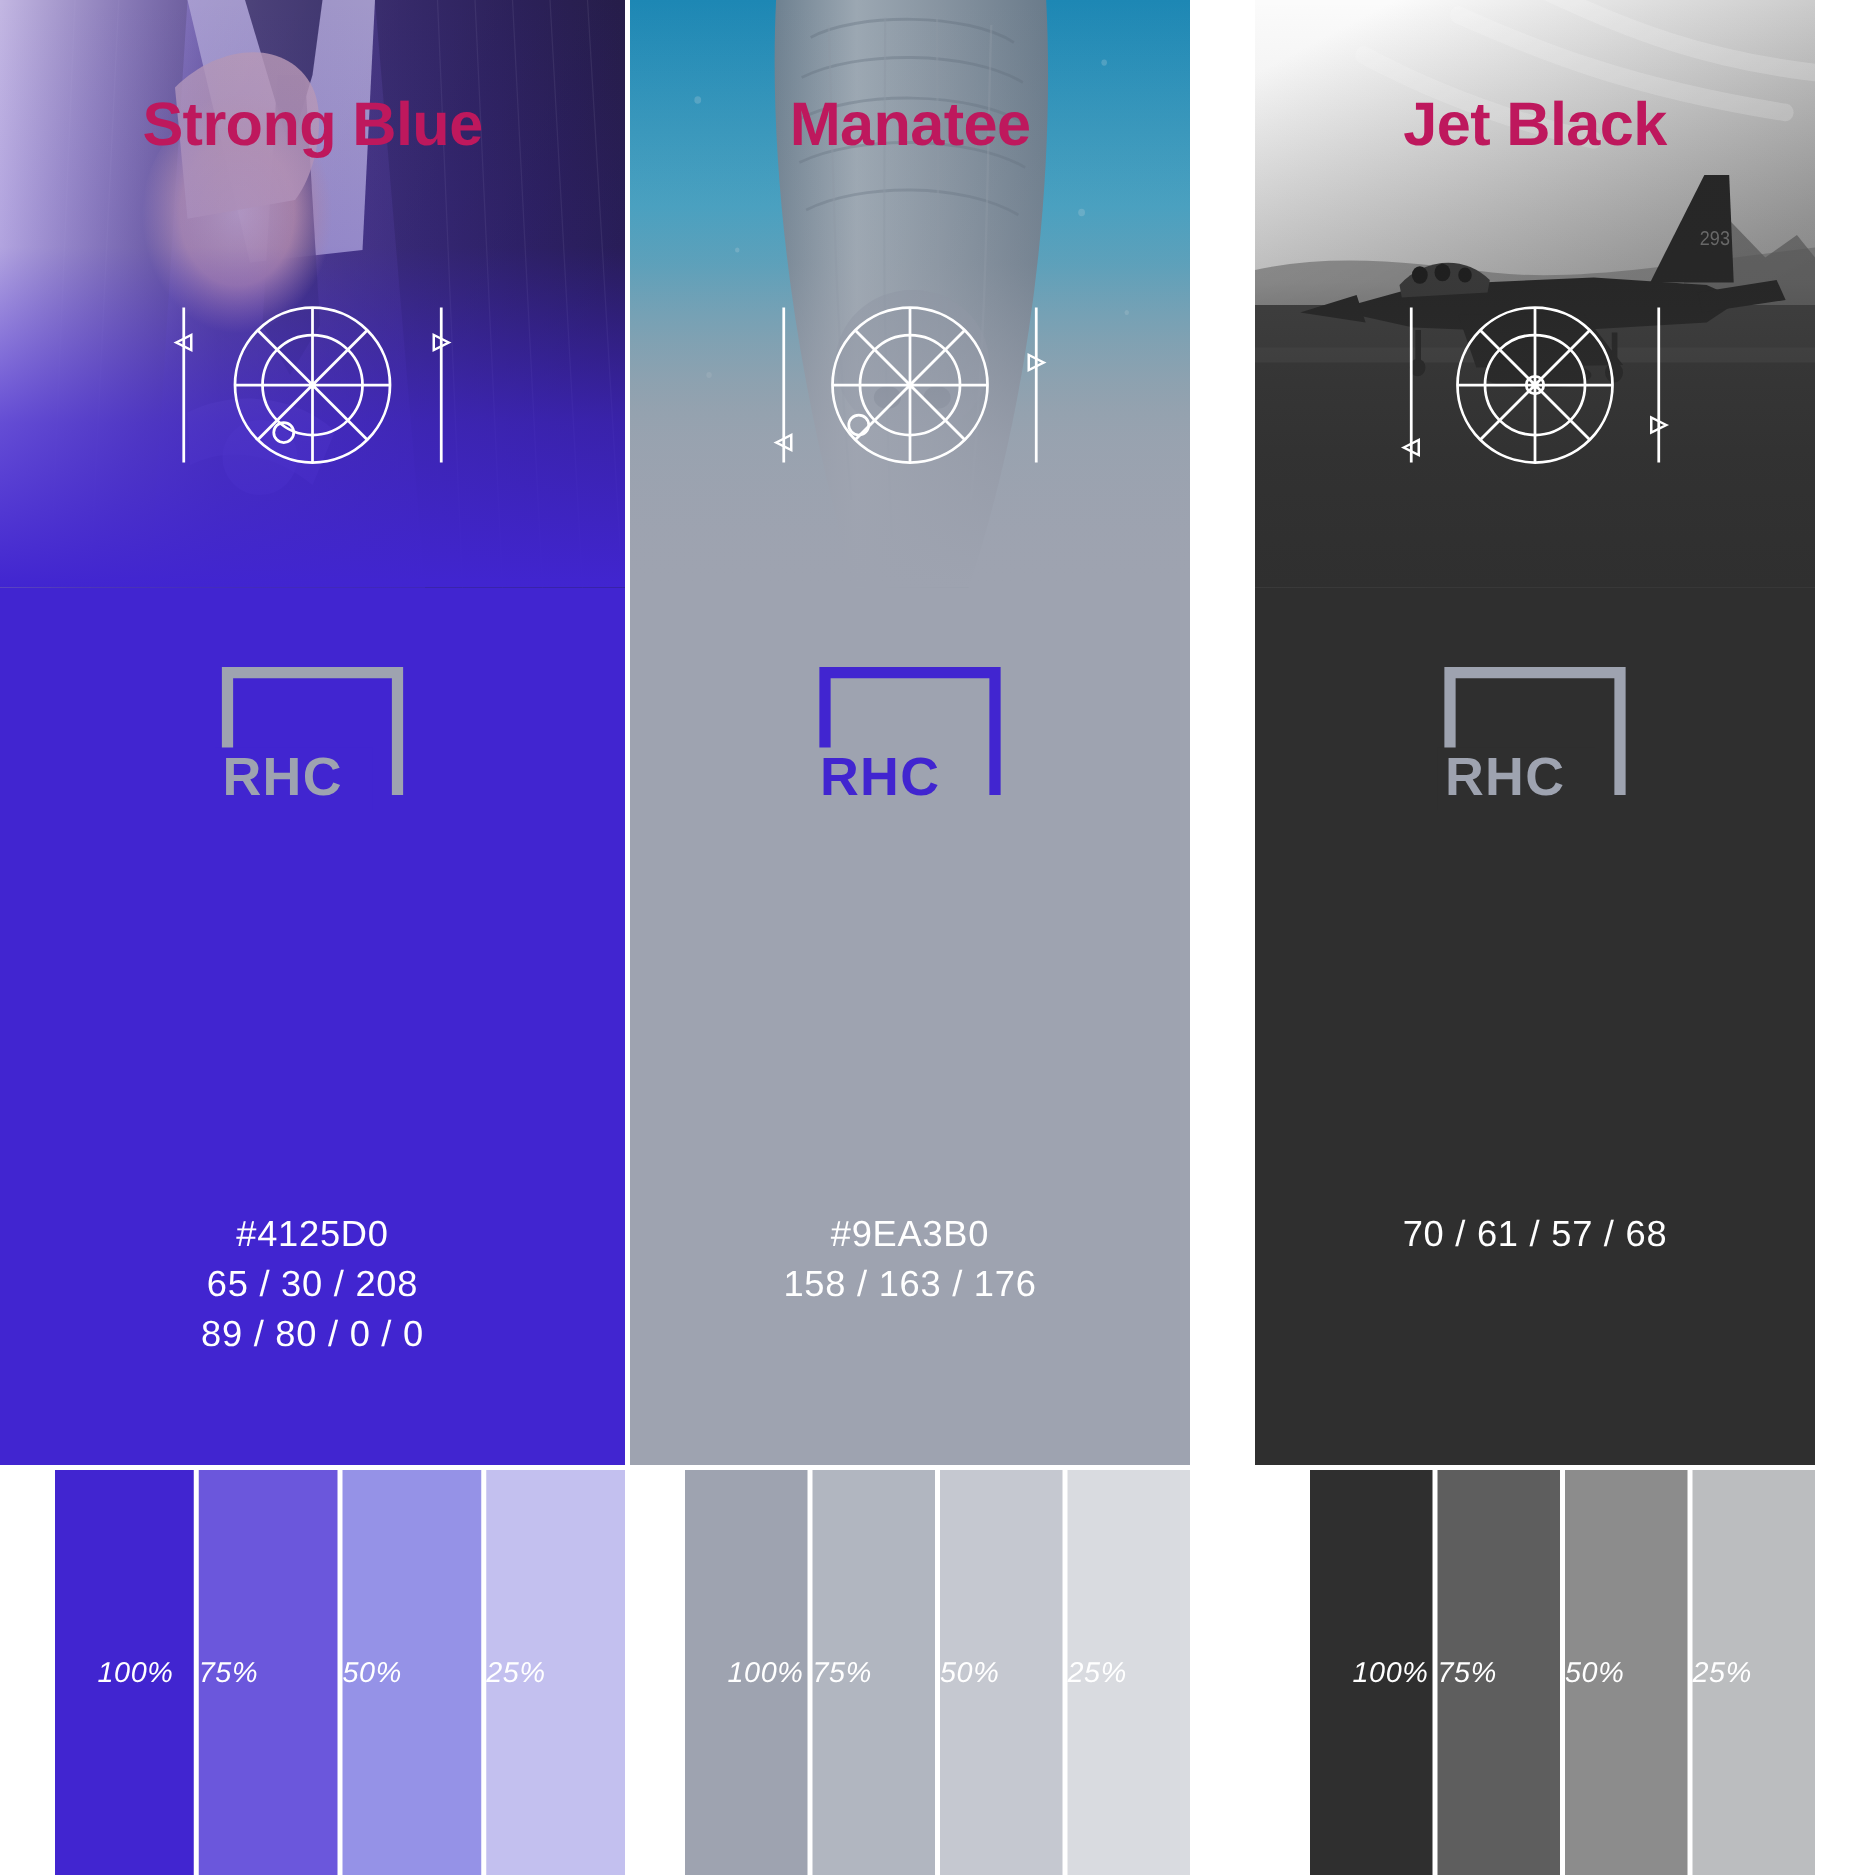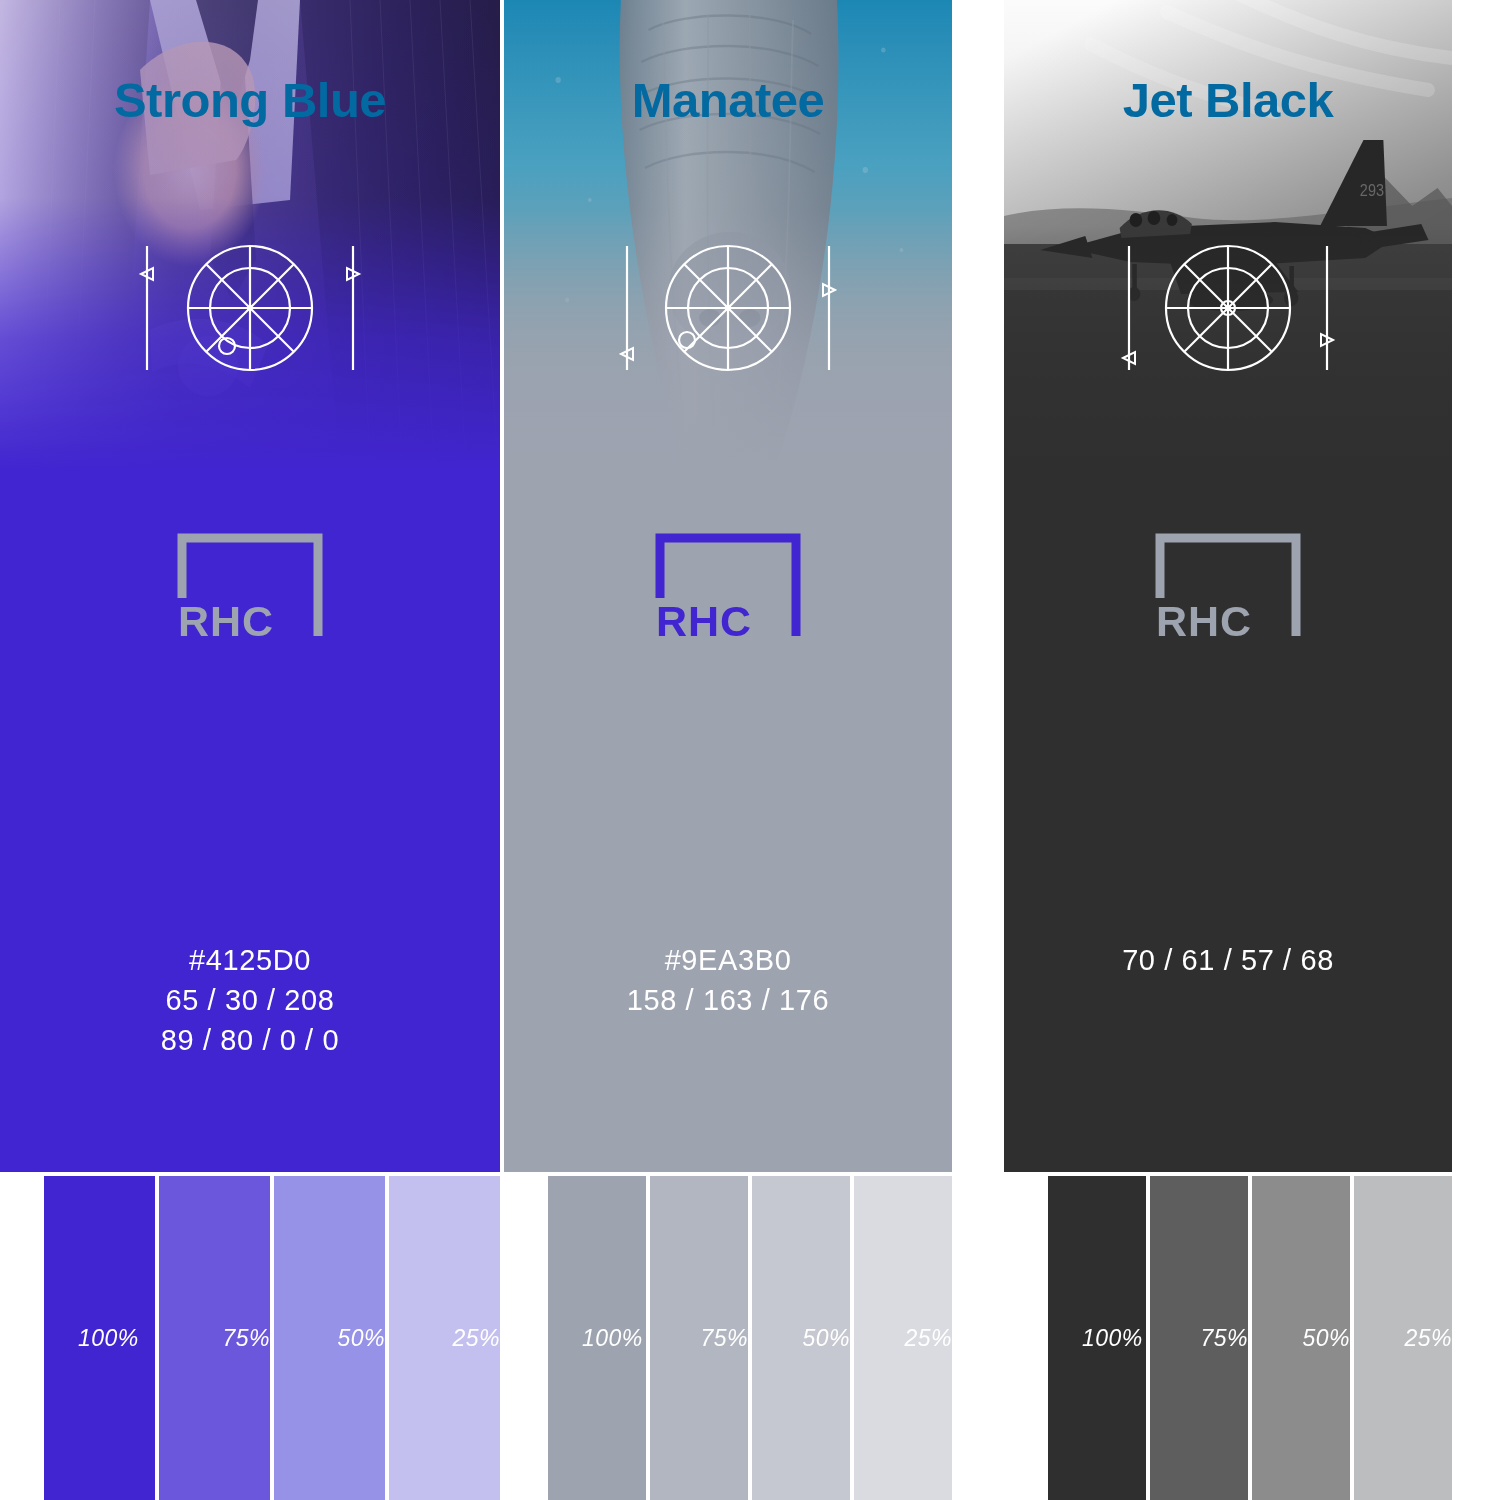--- a/index.html
+++ b/index.html
@@ -25,57 +25,57 @@
   .photo {
     position:absolute; left:0; top:0; right:0; height:470px;
     overflow:hidden;
   }
   .photo svg { display:block; width:100%; height:100%; }
 
   
   .title {
     position:absolute; left:0; right:0; top:74px;
     text-align:center;
-    font-size:49px; font-weight:bold; color:#0369a1;
+    font-size:49px; font-weight:bold; color:#be185d;
     letter-spacing:-0.5px;
     line-height:1.1;
     z-index:6;
   }
 
   
   .radar { position:absolute; left:50%; transform:translateX(-50%); top:228px; width:230px; height:160px; z-index:6; }
   .radar svg { display:block; width:230px; height:160px; }
 
   
   .logo { position:absolute; left:50%; transform:translateX(-50%); top:524px; width:200px; height:130px; z-index:6; }
   .logo svg { display:block; width:200px; height:130px; }
 
   
   .values {
-    position:absolute; left:0; right:0; top:940px;
+    position:absolute; left:0; right:0; top:968px;
     text-align:center; color:#ffffff;
     font-size:29px; line-height:40px;
     font-weight:300;
     letter-spacing:0.6px;
     z-index:6;
   }
   .values div { white-space:nowrap; }
 
   
   .tints {
     position:absolute; left:0; right:0; top:1176px; bottom:0;
     display:flex;
     padding-left:44px;
   }
   .tint { position:relative; flex:1 1 0; height:100%; }
   .tint + .tint { margin-left:4px; }
   .tint-label {
     position:absolute; left:0; right:0; top:50%;
     transform:translateY(-50%);
-    text-align:right;
+    text-align:left;
     color:#ffffff;
     font-size:23px;
     font-style:italic;
     font-weight:400;
     letter-spacing:0.5px;
   }
   .tint.t0 .tint-label { text-align:left; padding-left:34px; }
 </style>
 </head>
 <body style="background: rgb(255, 255, 255);">

